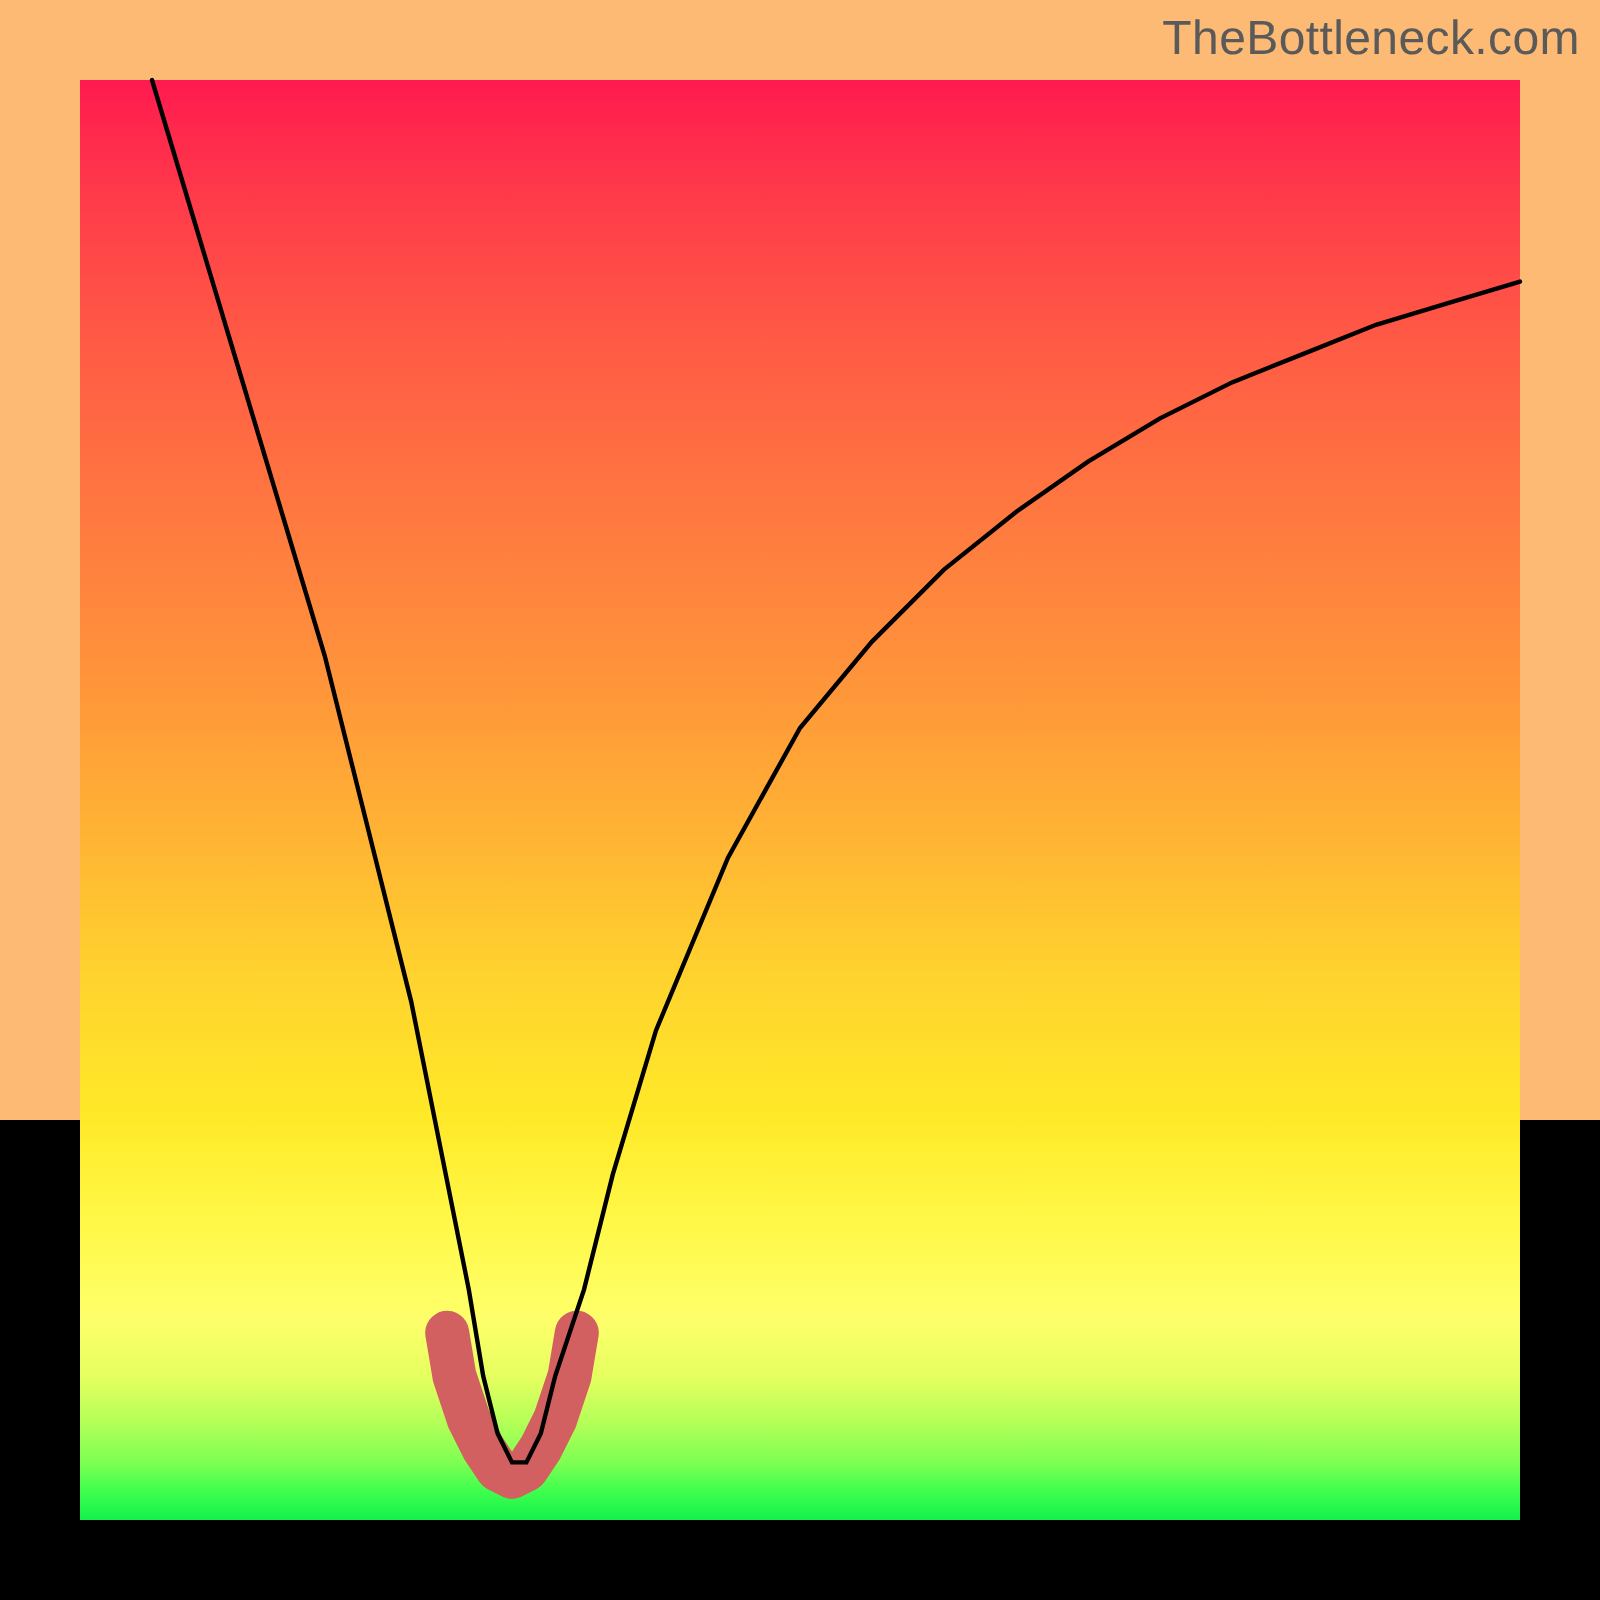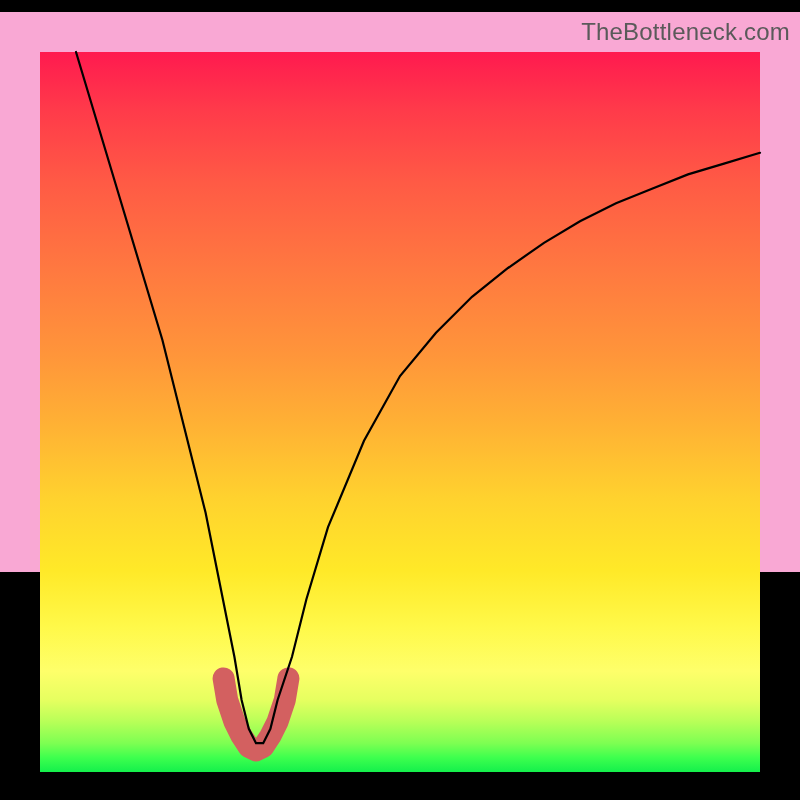--- a/index.html
+++ b/index.html
@@ -10,22 +10,21 @@
     background: #000;
     overflow: hidden;
     font-family: Arial, Helvetica, sans-serif;
   }
   .frame {
     position: absolute;
     left: 0;
     top: 0;
     width: 800px;
     height: 560px;
-    background: #f9a8d4;
-    margin-top: 12px;
+    background: #fdba74;
   }
   .plot {
     position: absolute;
     left: 40px;
     top: 40px;
     width: 720px;
     height: 720px;
     
     background: linear-gradient(
       to bottom,

